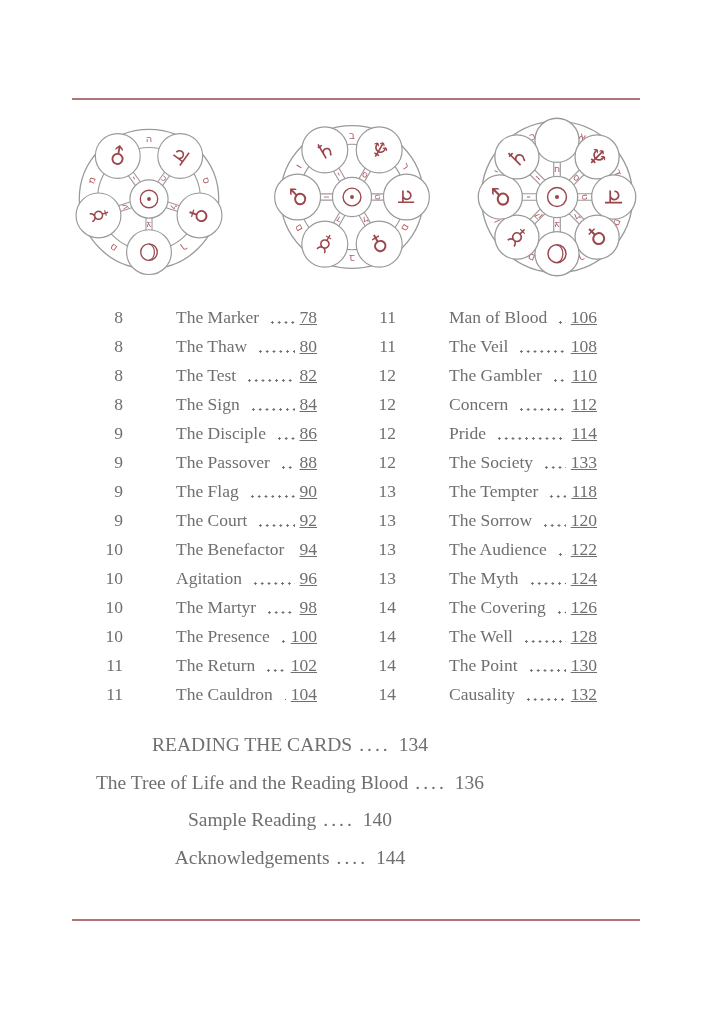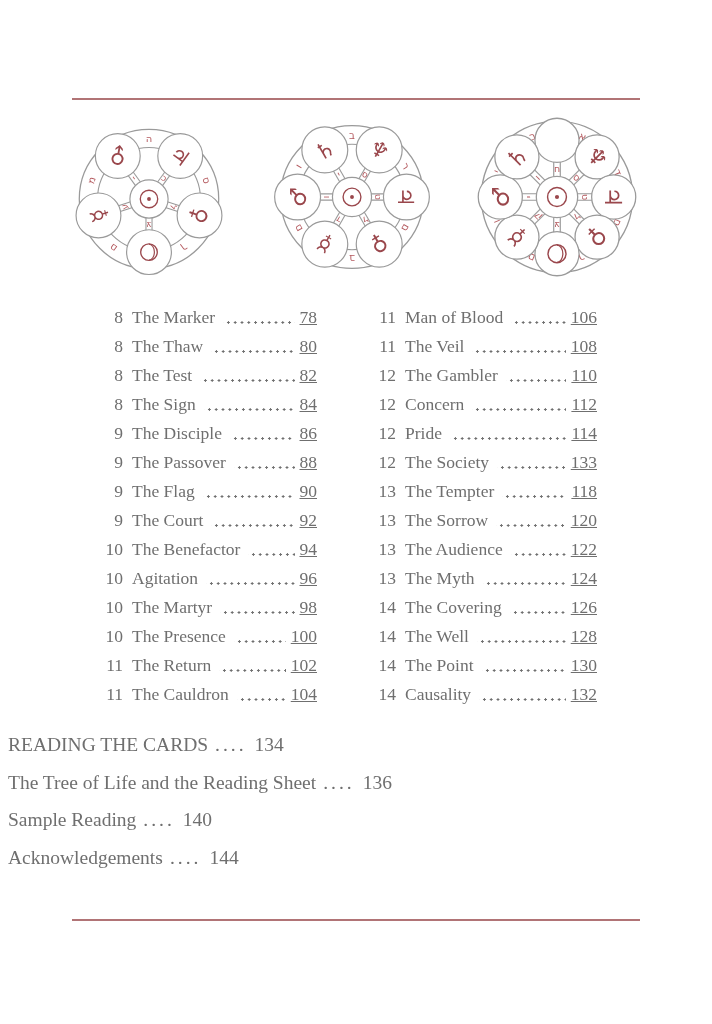--- a/index.html
+++ b/index.html
@@ -24,33 +24,33 @@
   .toc-col{display:flex;flex-direction:column;}
   #toc-col-left{position:absolute;left:100px;width:217px;}
   #toc-col-right{position:absolute;left:373px;width:224px;}
   .toc-row{
     display:flex;align-items:baseline;
     height:29px;line-height:29px;
     font-size:17.5px;color:var(--text,#6f6f6f);
     white-space:nowrap;
   }
   .toc-row .num{width:23px;text-align:right;margin-right:9px;flex:none;}
-  .toc-row .title{flex:none;}
+  .toc-row .title{flex:none;margin-left:44px;}
   .toc-row .leader{
     flex:1;align-self:stretch;
     margin:0 5px 0 8px;
     background-image:radial-gradient(circle, var(--text,#6f6f6f) 1.15px, rgba(0,0,0,0) 1.35px);
     background-size:6.8px 6.8px;
     background-repeat:repeat-x;
     background-position:2px 16px;
   }
   .toc-row .page{flex:none;text-align:right;text-decoration:underline;}
   #sections{
-    position:absolute;top:726px;left:8px;width:580px;
-    color:var(--text,#6f6f6f);
+    position:absolute;top:726px;left:0;width:580px;
+    text-align:center;color:var(--text,#6f6f6f);
   }
   .section-row{
     line-height:37.6px;font-size:19.5px;white-space:nowrap;
   }
   .section-row .s-dots{letter-spacing:3px;margin:0 8px 0 7px;}
   svg text{user-select:none;}
 </style>
 </head>
 <body>
 
@@ -483,19 +483,19 @@
           <span class="num">14</span>
           <span class="title">Causality</span>
           <span class="leader"></span>
           <span class="page">132</span>
         </div>
       </div>
   </div>
 
   <div id="sections">
       <div class="section-row"><span class="s-title">READING THE CARDS</span><span class="s-dots">....</span><span class="s-page">134</span></div>
-      <div class="section-row"><span class="s-title">The Tree of Life and the Reading Sheet</span><span class="s-dots">....</span><span class="s-page">136</span></div>
+      <div class="section-row"><span class="s-title">The Tree of Life and the Reading Blood</span><span class="s-dots">....</span><span class="s-page">136</span></div>
       <div class="section-row"><span class="s-title">Sample Reading</span><span class="s-dots">....</span><span class="s-page">140</span></div>
       <div class="section-row"><span class="s-title">Acknowledgements</span><span class="s-dots">....</span><span class="s-page">144</span></div>
     </div>
 
   <div id="rule-bottom" class="rule"></div>
 </div>
 
 </body></html>

